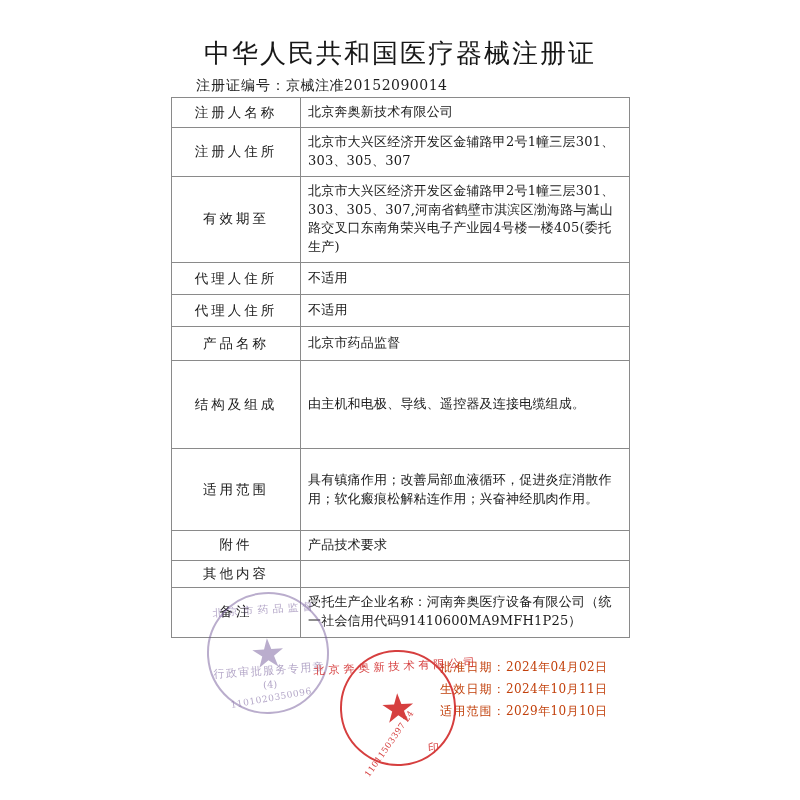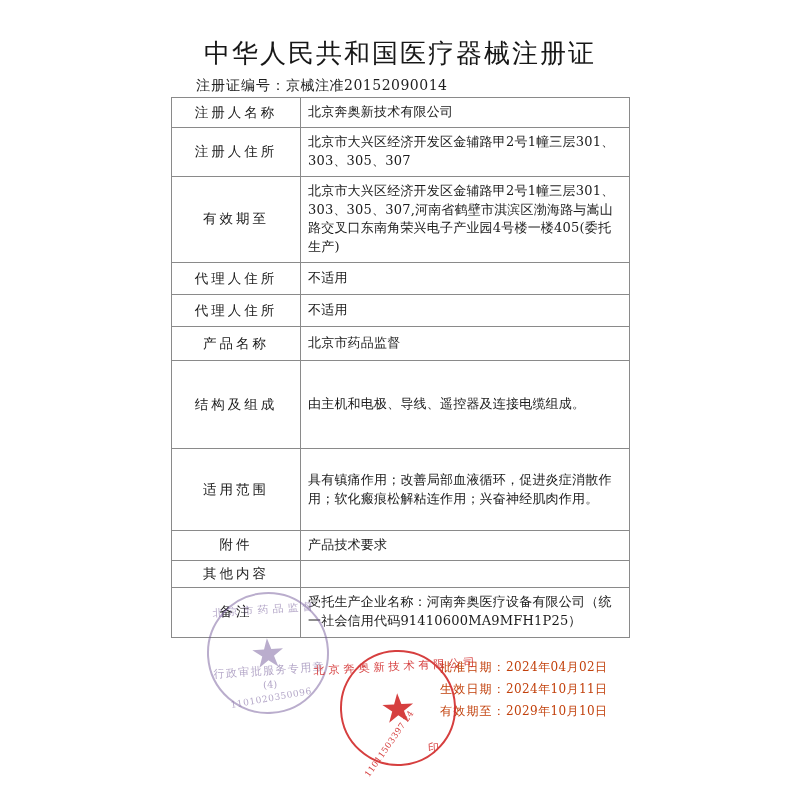--- a/index.html
+++ b/index.html
@@ -280,21 +280,21 @@
   <div class="footer">
 
     <div class="date-block">
       <div class="date-row">
         <span class="dlabel">批准日期：</span><span>2024年04月02日</span>
       </div>
       <div class="date-row">
         <span class="dlabel">生效日期：</span><span>2024年10月11日</span>
       </div>
       <div class="date-row">
-        <span class="dlabel">有效期至：</span><span>2029年10月10日</span>
+        <span class="dlabel">适用范围：</span><span>2029年10月10日</span>
       </div>
     </div>
   </div>
 
   <div class="seal seal-purple">
     <span class="ring-text">北京市药品监督</span>
     <span class="star">★</span>
     <span class="seal-sub">行政审批服务专用章</span>
     <span class="seal-paren">(4)</span>
     <span class="seal-num">1101020350096</span>

